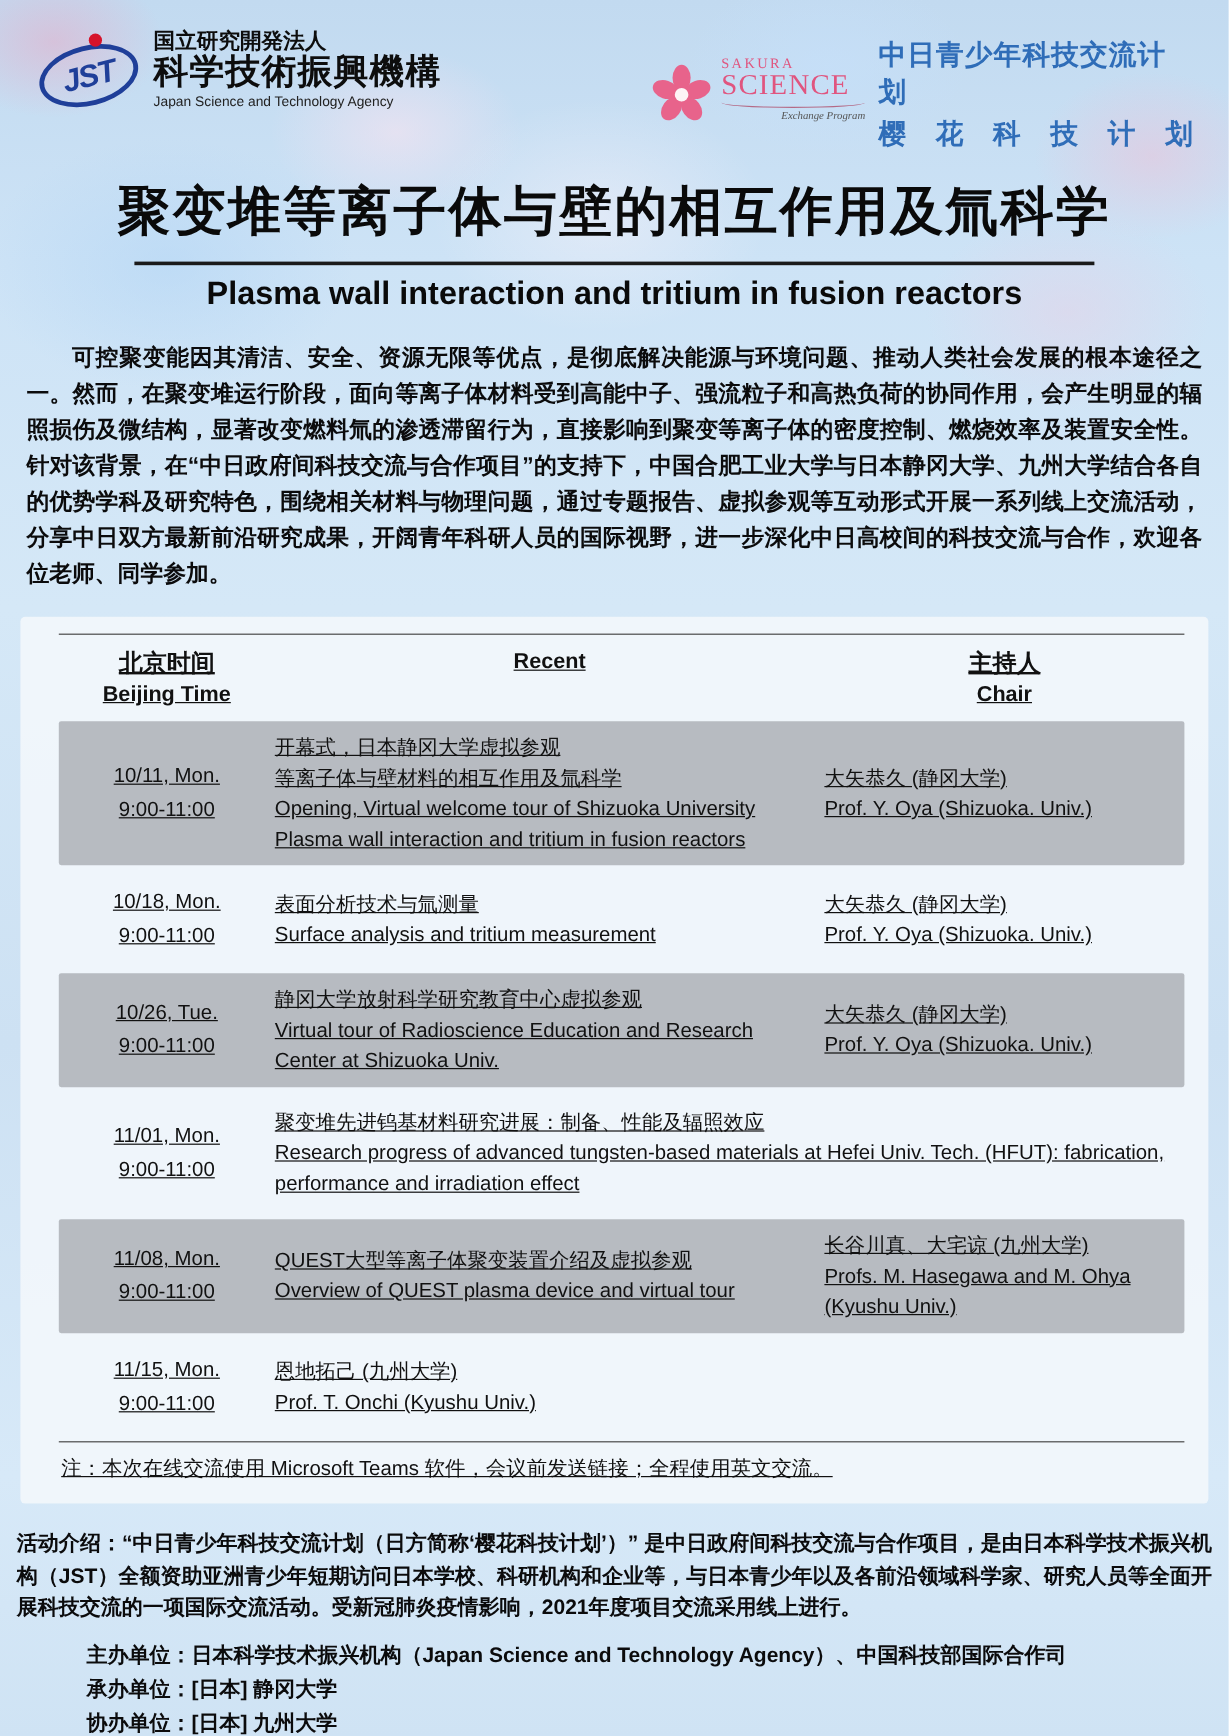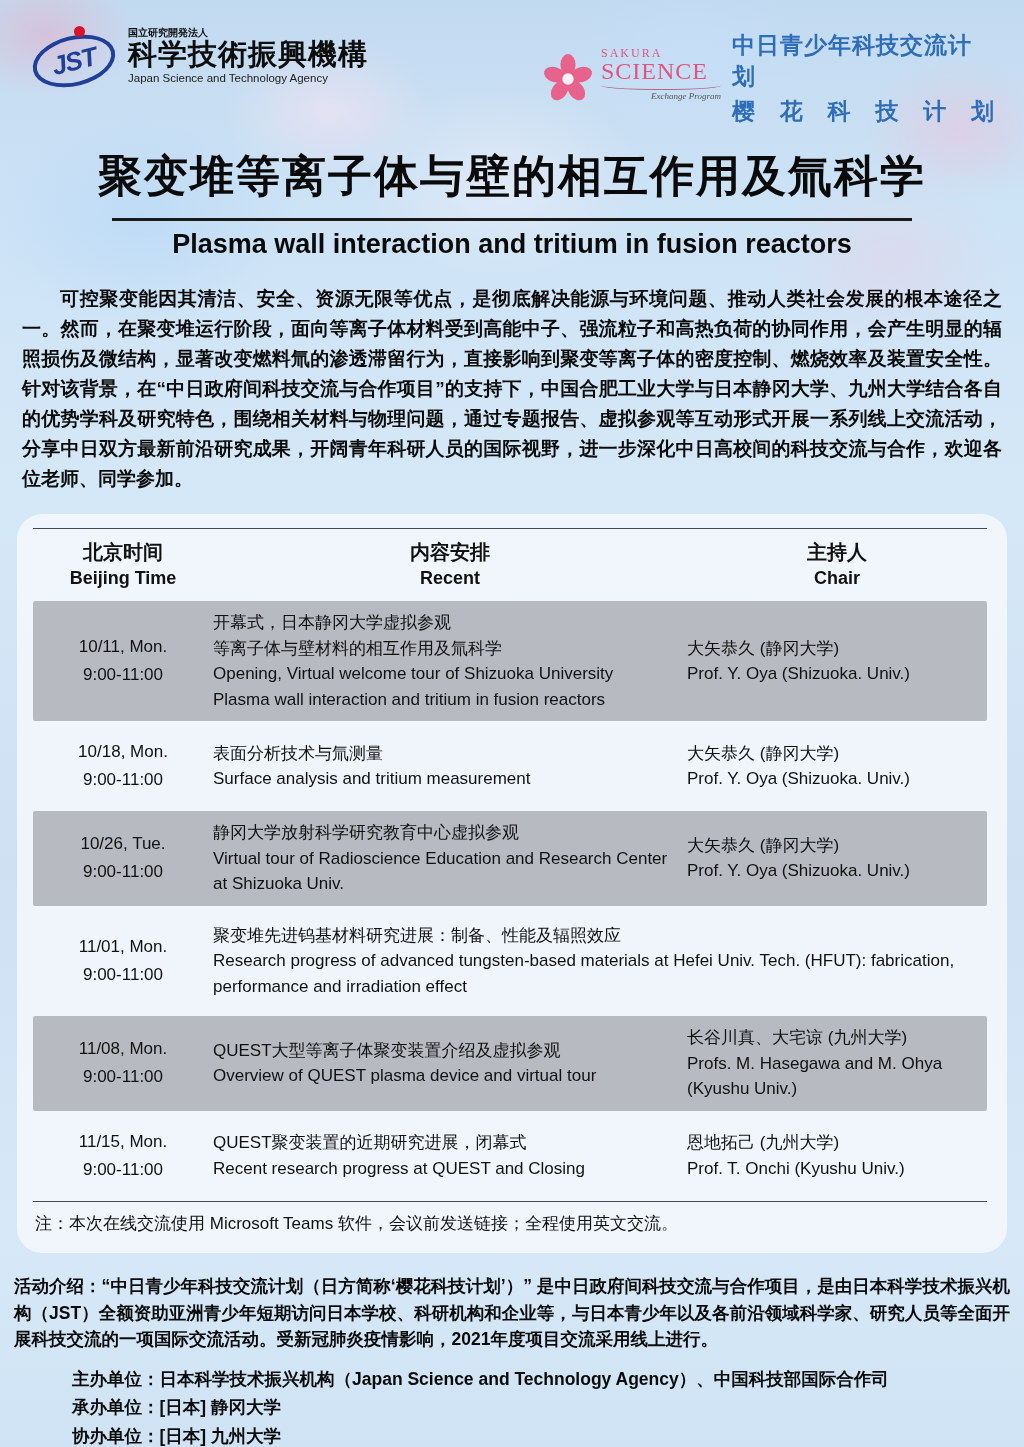--- a/index.html
+++ b/index.html
@@ -27,21 +27,21 @@
   .jst-block{display:flex;align-items:center;gap:12px;}
   .jst-logo{position:relative;width:86px;height:64px;flex:0 0 auto;}
   .jst-ellipse{
     position:absolute;left:2px;top:12px;width:76px;height:42px;
     border:4px solid #1f3f99;border-radius:50%;transform:rotate(-14deg);
     display:flex;align-items:center;justify-content:center;
   }
   .jst-text{font-style:italic;font-weight:bold;font-size:26px;color:#1f3f99;letter-spacing:-1px;transform:rotate(0deg);}
   .jst-dot{position:absolute;left:44px;top:2px;width:11px;height:11px;border-radius:50%;background:#d6132a;}
   .jst-org{line-height:1.12;}
-  .jst-org .l1{font-size:10px;font-weight:700;color:#0d0d0d;}
+  .jst-org .l1{font-size:18px;font-weight:700;color:#0d0d0d;}
   .jst-org .l2{font-size:29px;font-weight:900;color:#0d0d0d;letter-spacing:1px;}
   .jst-org .l3{font-size:11.5px;color:#222;margin-top:2px;}
   .right-block{display:flex;align-items:center;gap:11px;padding-top:6px;}
   .sakura-logo{display:flex;align-items:center;gap:6px;}
   .sakura-txt{line-height:1;position:relative;padding-bottom:10px;}
   .sakura-l1{font-family:"Liberation Serif","DejaVu Serif",serif;font-size:12px;color:#e0557f;letter-spacing:2px;}
   .sakura-l2{font-family:"Liberation Serif","DejaVu Serif",serif;font-size:24px;color:#e0557f;letter-spacing:1px;}
   .sakura-swoosh{display:block;width:120px;height:8px;border-bottom:1.5px solid #b46a86;border-radius:50%;margin-top:-2px;}
   .sakura-l3{font-family:"Liberation Serif","DejaVu Serif",serif;font-size:9px;font-style:italic;color:#555;text-align:right;margin-top:2px;}
   .program-title{color:#2f6db8;font-weight:900;text-align:left;width:262px;}
@@ -53,21 +53,21 @@
   .title-rule{width:800px;height:2.5px;background:#1a1a1a;margin:12px auto 8px auto;}
   .title-en{font-size:27px;font-weight:800;color:#0a0a0a;margin:0;}
   
   .intro{
     margin:24px 22px 0 22px;font-size:19px;font-weight:600;line-height:1.58;
     text-align:justify;text-indent:2em;color:#0b0b0c;white-space:pre-line;
   }
   
   .panel{
     margin:20px 17px 0 17px;background:rgba(244,248,252,.85);
-    border-radius:25px;padding:14px 20px 10px 16px;
+    border-radius:4px;padding:14px 20px 10px 32px;text-decoration:underline;
   }
   .hline{height:1.5px;background:#4a4a4a;}
   .sched-header{display:flex;text-align:center;padding:10px 0 12px 0;font-weight:700;}
   .sh-col .zh{font-size:20px;}
   .sh-col .en{font-size:18px;margin-top:2px;}
   .col-time{width:180px;flex:0 0 auto;}
   .col-prog{flex:1 1 auto;}
   .col-chair{width:300px;flex:0 0 auto;}
   .srow{display:flex;align-items:center;padding:9px 0;margin-bottom:8px;border-radius:2px;}
   .srow.shaded{background:#b7bbc1;}
@@ -137,21 +137,20 @@
   <p class="intro">可控聚变能因其清洁、安全、资源无限等优点，是彻底解决能源与环境问题、推动人类社会发展的根本途径之一。然而，在聚变堆运行阶段，面向等离子体材料受到高能中子、强流粒子和高热负荷的协同作用，会产生明显的辐照损伤及微结构，显著改变燃料氚的渗透滞留行为，直接影响到聚变等离子体的密度控制、燃烧效率及装置安全性。针对该背景，在“中日政府间科技交流与合作项目”的支持下，中国合肥工业大学与日本静冈大学、九州大学结合各自的优势学科及研究特色，围绕相关材料与物理问题，通过专题报告、虚拟参观等互动形式开展一系列线上交流活动，分享中日双方最新前沿研究成果，开阔青年科研人员的国际视野，进一步深化中日高校间的科技交流与合作，欢迎各位老师、同学参加。</p>
 
   <div class="panel">
     <div class="hline"></div>
     <div class="sched-header">
       <div class="sh-col col-time">
         <div class="zh">北京时间</div>
         <div class="en">Beijing Time</div>
       </div>
       <div class="sh-col col-prog">
-        <div class="zh">内容安排</div>
         <div class="en">Recent</div>
       </div>
       <div class="sh-col col-chair">
         <div class="zh">主持人</div>
         <div class="en">Chair</div>
       </div>
     </div>
     <div>
         <div class="srow shaded">
           <div class="c-time">10/11, Mon.
@@ -189,22 +188,20 @@
           <div class="c-time">11/08, Mon.
 9:00-11:00</div>
           <div class="c-prog">QUEST大型等离子体聚变装置介绍及虚拟参观
 Overview of QUEST plasma device and virtual tour</div>
           <div class="c-chair">长谷川真、大宅谅 (九州大学)
 Profs. M. Hasegawa and M. Ohya (Kyushu Univ.)</div>
         </div>
         <div class="srow">
           <div class="c-time">11/15, Mon.
 9:00-11:00</div>
-          <div class="c-prog">QUEST聚变装置的近期研究进展，闭幕式
-Recent research progress at QUEST and Closing</div>
           <div class="c-chair">恩地拓己 (九州大学)
 Prof. T. Onchi (Kyushu Univ.)</div>
         </div>
       </div>
     <div class="hline"></div>
     <p class="note">注：本次在线交流使用 Microsoft Teams 软件，会议前发送链接；全程使用英文交流。</p>
   </div>
 
   <p class="about">活动介绍：“中日青少年科技交流计划（日方简称‘樱花科技计划’）” 是中日政府间科技交流与合作项目，是由日本科学技术振兴机构（JST）全额资助亚洲青少年短期访问日本学校、科研机构和企业等，与日本青少年以及各前沿领域科学家、研究人员等全面开展科技交流的一项国际交流活动。受新冠肺炎疫情影响，2021年度项目交流采用线上进行。</p>
 

